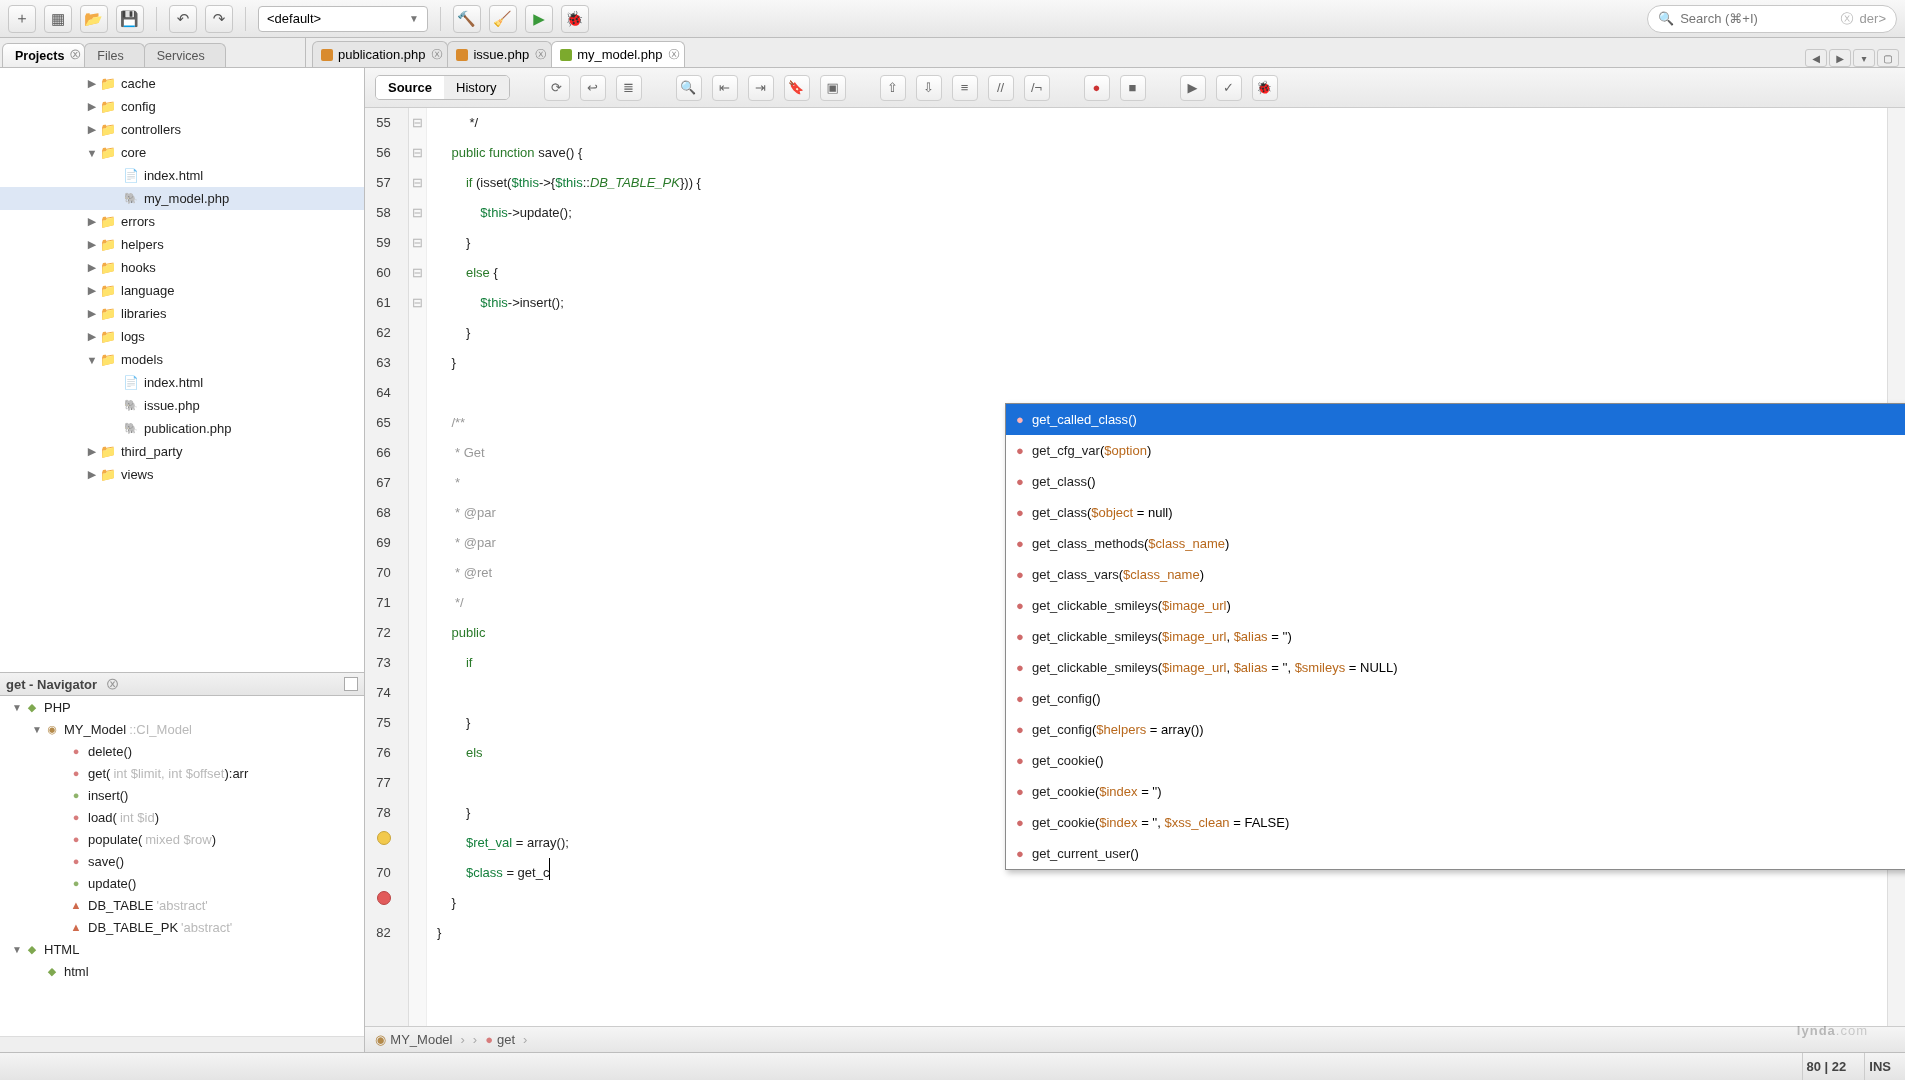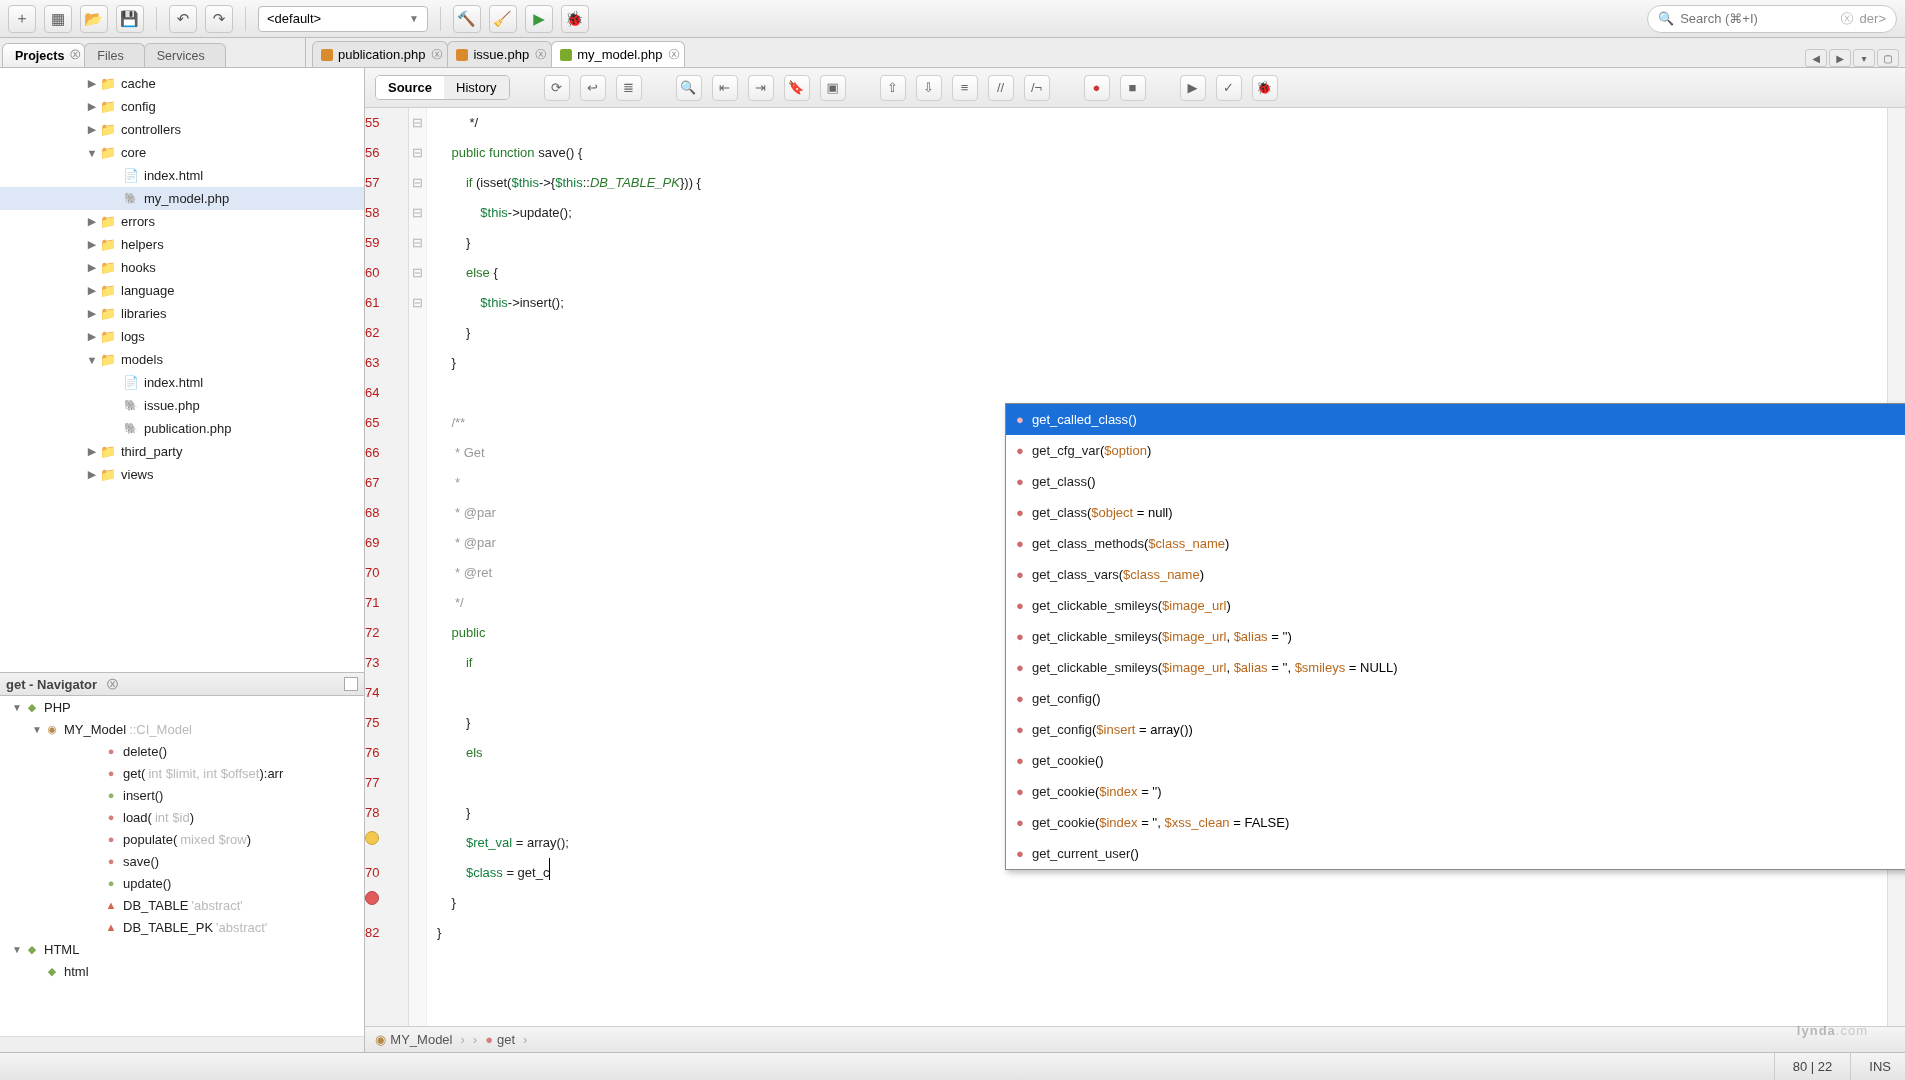--- a/index.html
+++ b/index.html
@@ -55,37 +55,37 @@
 .nav-item .tw { width: 14px; text-align: center; color: #777; font-size: 10px; }
 .nav-item .ico2 { width: 16px; height: 14px; margin-right: 4px; display: inline-flex; align-items: center; justify-content: center; font-size: 11px; }
 .ico2.circ::before { content: "●"; color: #d77c7c; }
 .ico2.circg::before { content: "●"; color: #8fb36b; }
 .ico2.tri::before { content: "▲"; color: #cf6a4c; }
 .ico2.cube::before { content: "◆"; color: #7fa850; }
 .ico2.cls::before { content: "◉"; color: #b48a4a; }
 .nav-item .hint { color: #b9b9b9; margin-left: 3px; }
 .nd0 { padding-left: 10px; }
 .nd1 { padding-left: 30px; }
-.nd2 { padding-left: 54px; margin-left: 35px; }
+.nd2 { padding-left: 54px; }
 
 .hscroll { height: 16px; background: #efefef; border-top: 1px solid #ddd; }
 .filters { height: 28px; background: linear-gradient(#f5f5f5,#e6e6e6); border-top: 1px solid #bdbdbd; display: flex; align-items: center; padding: 0 8px; gap: 8px; font-size: 12.5px; color: #444; }
 .filters .fbtn { width: 20px; height: 18px; border: 1px solid #c8c8c8; background: #fff; border-radius: 3px; }
 
 
 .editor { flex: 1; display: flex; flex-direction: column; background: #fff; position: relative; }
 .ed-toolbar { height: 40px; background: linear-gradient(#f6f6f6,#e8e8e8); border-bottom: 1px solid #ccc; display: flex; align-items: center; padding: 0 10px; gap: 10px; }
 .ed-toolbar .pill { display: flex; border: 1px solid #bdbdbd; border-radius: 5px; overflow: hidden; }
 .ed-toolbar .pill span { padding: 4px 12px; font-size: 13px; background: #eee; }
 .ed-toolbar .pill span.on { background: #fff; font-weight: bold; }
 .ed-toolbar .ebtn { width: 26px; height: 26px; border: 1px solid #cfcfcf; background: linear-gradient(#fff,#eee); border-radius: 4px; display: flex; align-items: center; justify-content: center; color: #666; font-size: 13px; }
 .ed-toolbar .egap { width: 14px; }
 
 .code-wrap { flex: 1; display: flex; overflow: hidden; font-family: "Menlo","Consolas",monospace; font-size: 20px; line-height: 30px; position: relative; }
-.gutter { width: 44px; background: #f2f2f2; border-right: 1px solid #ddd; text-align: left; color: #b91c1c; padding: 0 6px 0 0; }
+.gutter { width: 44px; background: #f2f2f2; border-right: 1px solid #ddd; text-align: center; color: #404040; padding: 0 6px 0 0; }
 .foldcol { width: 18px; background: #f8f8f8; border-right: 1px solid #eee; color: #b5b5b5; font-size: 12px; text-align: center; }
 .code { flex: 1; padding-left: 10px; white-space: pre; color: #222; position: relative; }
 .kw { color: #2a7a2a; }
 .fn { color: #222; }
 .var { color: #15803d; }
 .prop { color: #2a7a2a; font-style: italic; }
 .cmt { color: #999; }
 
 .right-strip { width: 18px; background: #f3f3f3; border-left: 1px solid #ddd; }
 
@@ -102,21 +102,21 @@
 .ac-row.sel .ac-name { color: #fff; }
 .ac-param { color: #b8681c; }
 
 
 .crumbs { height: 26px; background: linear-gradient(#f5f5f5,#e6e6e6); border-top: 1px solid #ccc; display: flex; align-items: center; padding: 0 10px; gap: 8px; font-size: 13px; color: #555; }
 .crumbs .chip { display: flex; align-items: center; gap: 4px; }
 .crumbs .sep { color: #aaa; }
 
 
 .status { position: absolute; bottom: 0; left: 0; right: 0; height: 28px; background: linear-gradient(#f4f4f4,#e4e4e4); border-top: 1px solid #bdbdbd; display: flex; align-items: center; justify-content: flex-end; padding: 0 14px; gap: 18px; font-size: 13px; color: #444; }
-.status .cell { border-left: 1px solid #ccc; padding-left: 18px; height: 100%; display: flex; align-items: center; }
+.status .cell { border-left: 1px solid #ccc; padding-left: 4px; height: 100%; display: flex; align-items: center; font-weight: bold; }
 
 
 .watermark { position: absolute; right: 37px; bottom: 34px; font-size: 46px; letter-spacing: 1px; color: rgba(90,90,90,.28); font-weight: 300; font-family: "Helvetica Neue", sans-serif; pointer-events: none; }
 .watermark b { font-weight: 700; color: rgba(60,60,60,.32); }
 
 
 .warn { display: inline-block; width: 14px; height: 14px; background: #f2c94c; border-radius: 50%; border: 1px solid #caa53a; vertical-align: 2px; }
 .err { display: inline-block; width: 14px; height: 14px; background: #e25b5b; border-radius: 50%; border: 1px solid #b94545; vertical-align: 2px; }
 </style>
 </head>
@@ -484,21 +484,21 @@
           <div class="ac-row">
             <span class="bullet">●</span>
             <span class="sig"><span class="ac-name">get_clickable_smileys</span>(<span class="ac-param">$image_url</span>, <span class="ac-param">$alias</span> = '', <span class="ac-param">$smileys</span> = NULL)</span>
           </div>
           <div class="ac-row">
             <span class="bullet">●</span>
             <span class="sig"><span class="ac-name">get_config</span>()</span>
           </div>
           <div class="ac-row">
             <span class="bullet">●</span>
-            <span class="sig"><span class="ac-name">get_config</span>(<span class="ac-param">$insert</span> = array())</span>
+            <span class="sig"><span class="ac-name">get_config</span>(<span class="ac-param">$helpers</span> = array())</span>
           </div>
           <div class="ac-row">
             <span class="bullet">●</span>
             <span class="sig"><span class="ac-name">get_cookie</span>()</span>
           </div>
           <div class="ac-row">
             <span class="bullet">●</span>
             <span class="sig"><span class="ac-name">get_cookie</span>(<span class="ac-param">$index</span> = '')</span>
           </div>
           <div class="ac-row">

